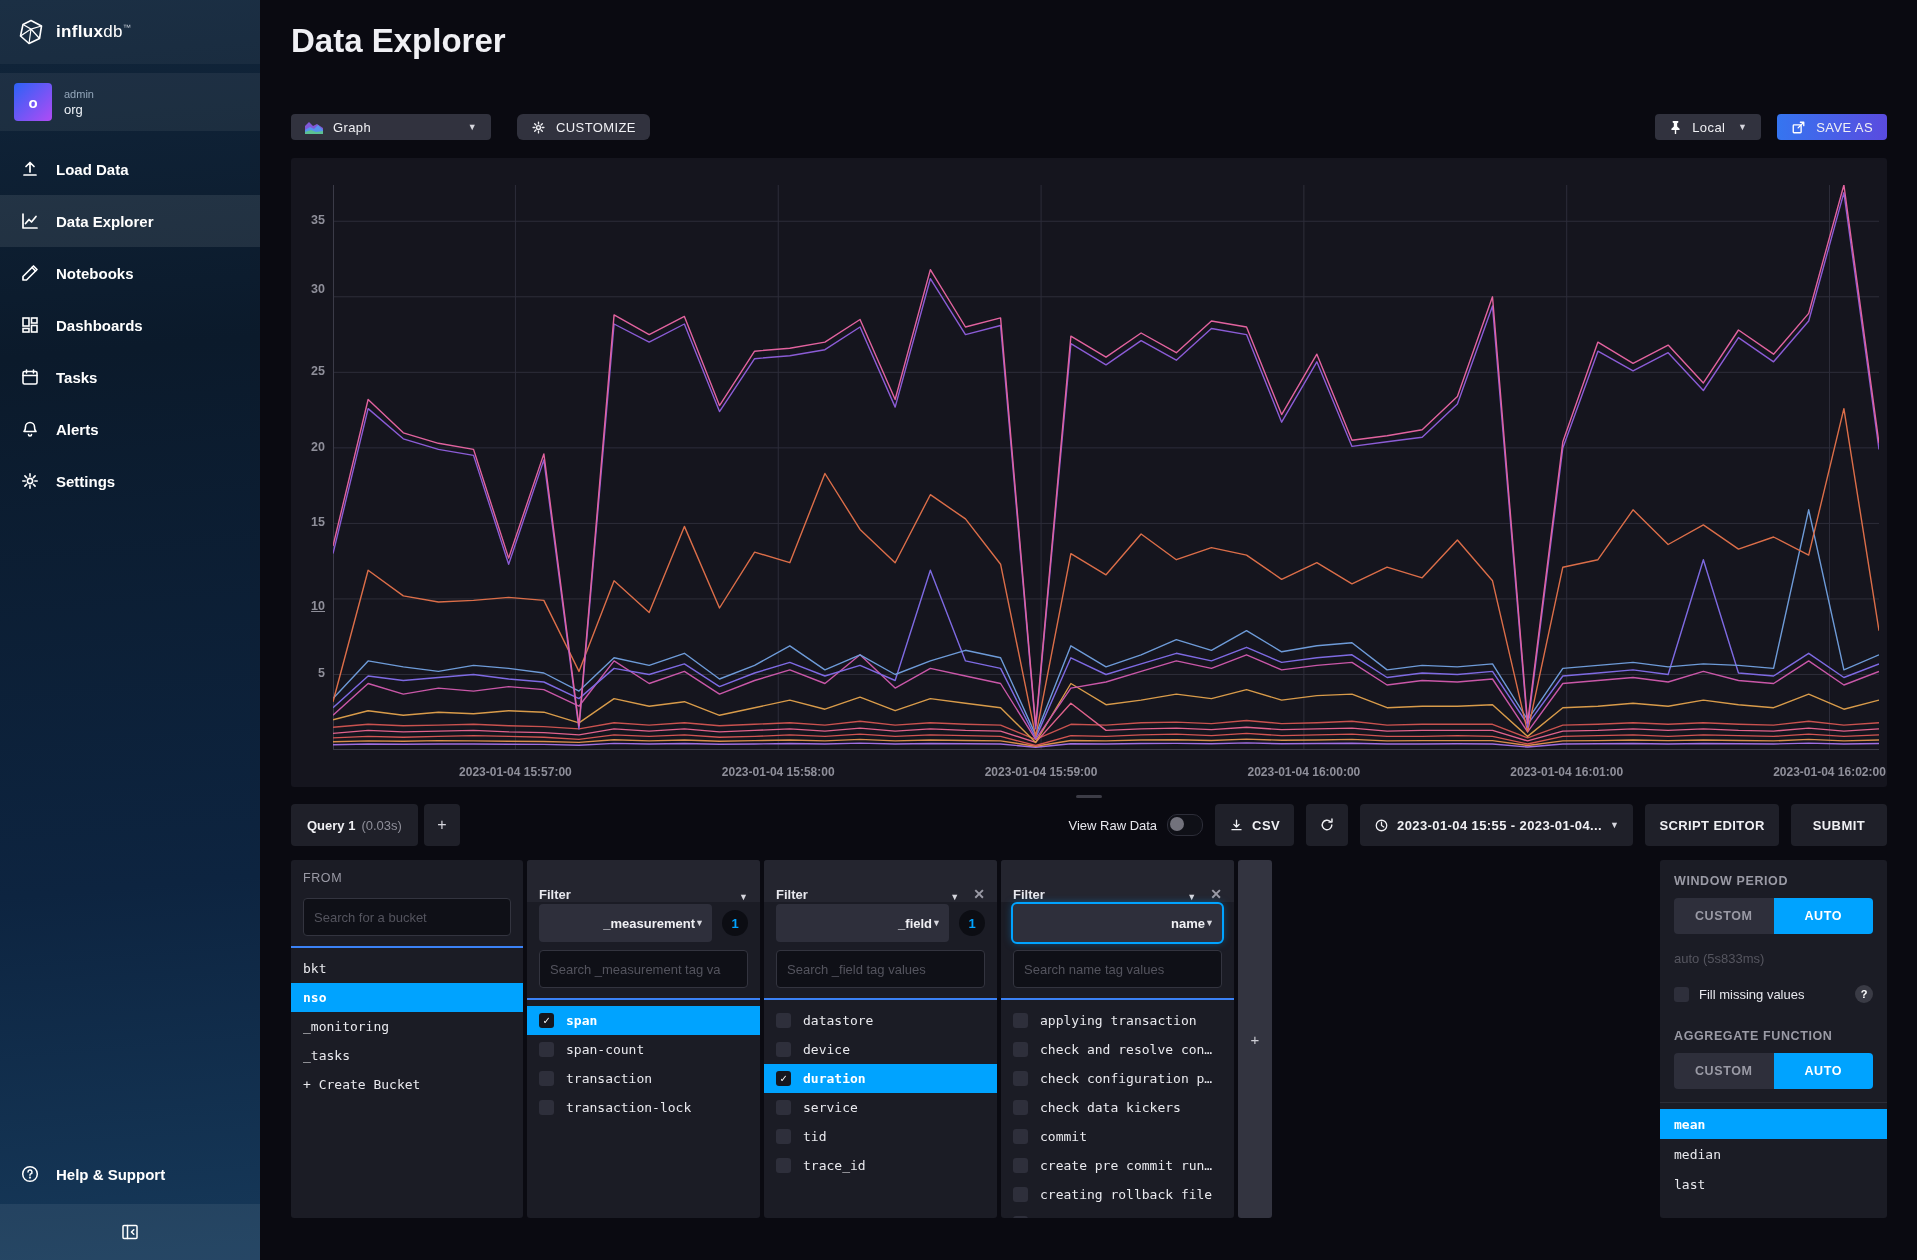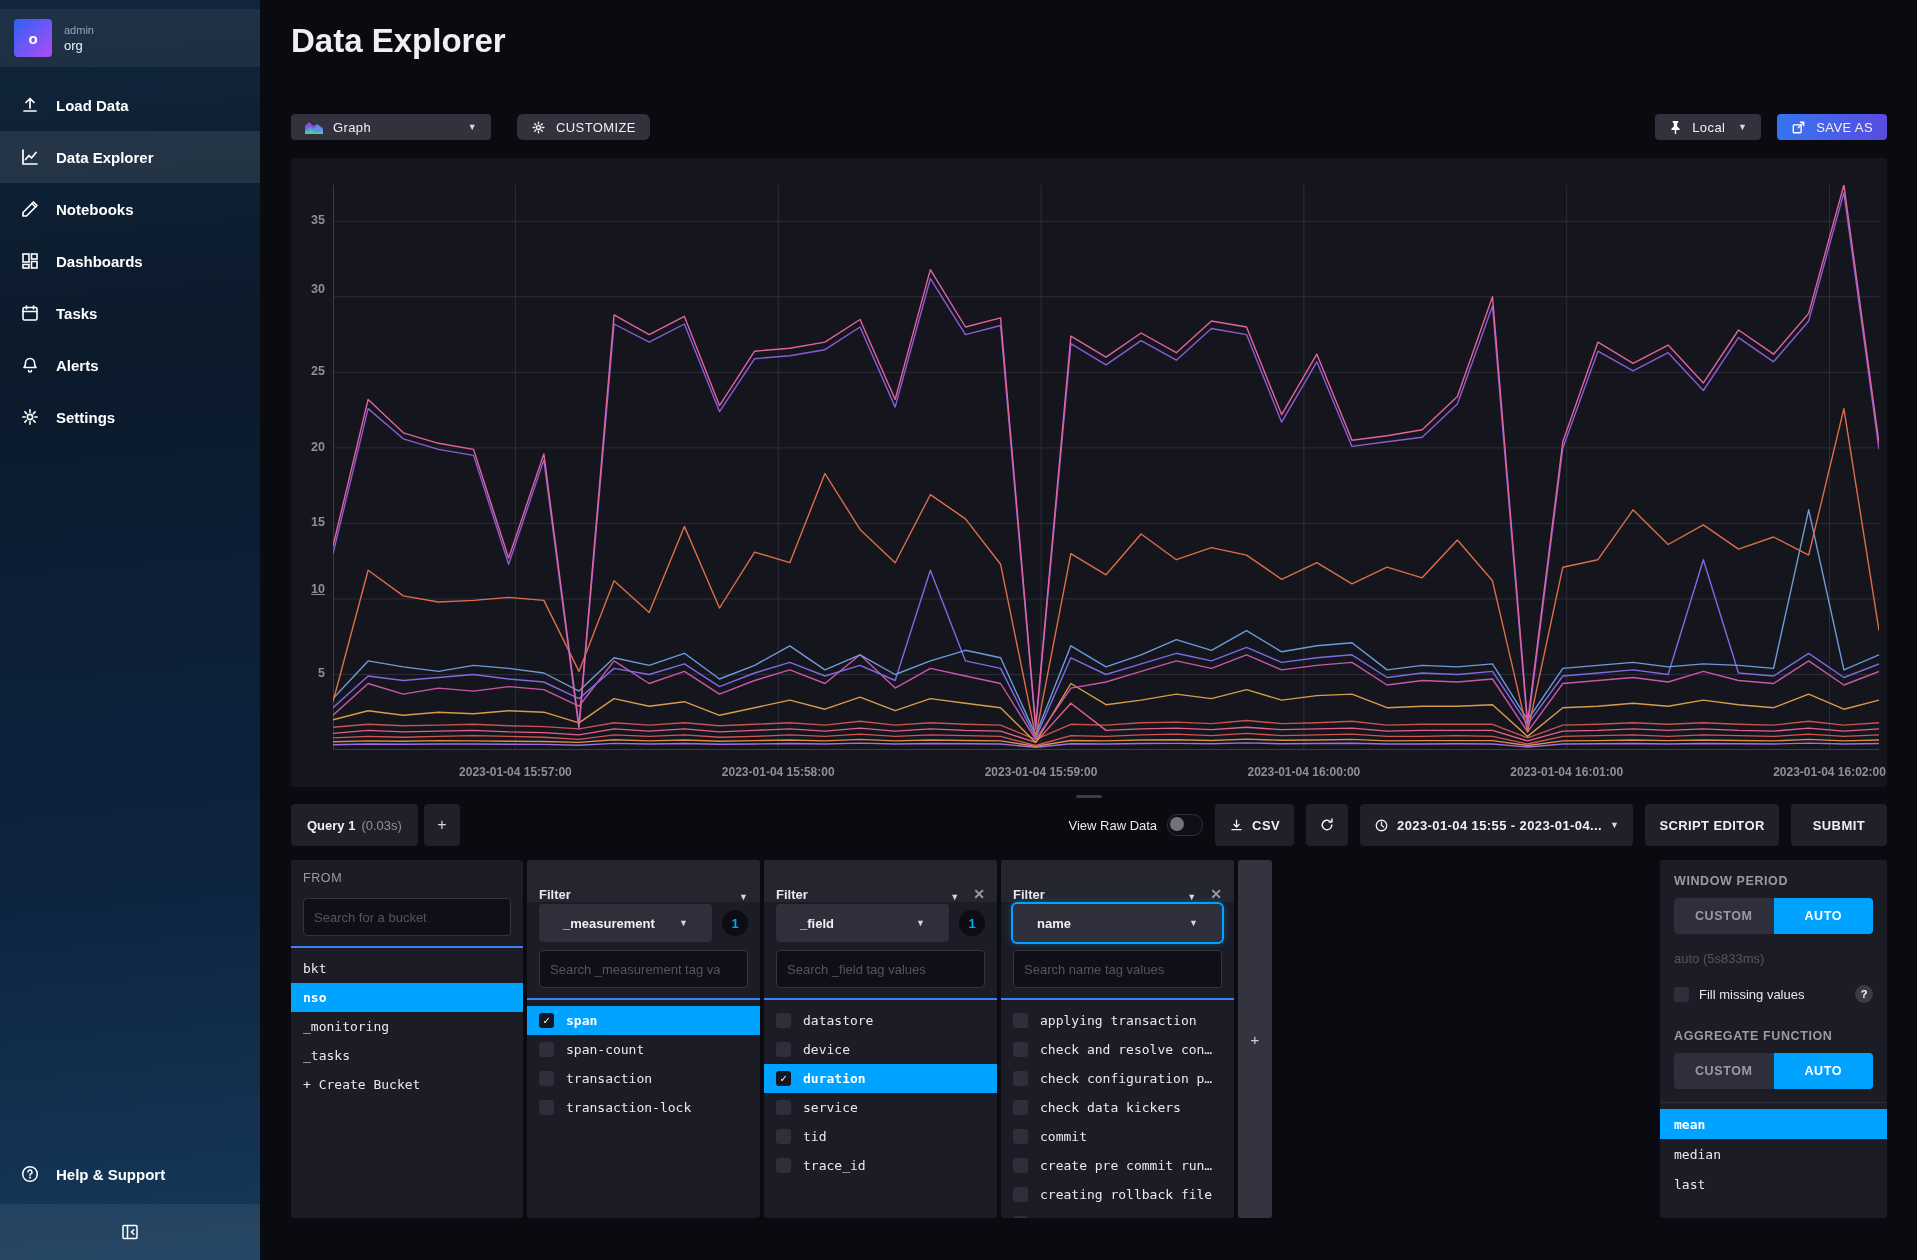--- a/index.html
+++ b/index.html
@@ -77,21 +77,21 @@
   .card.from{width:232px;}
   .card-head{height:42px;background:#24252f;display:flex;align-items:flex-end;padding:0 12px;
     font-size:13px;font-weight:bold;color:#e8e8ee;flex:none;cursor:pointer;}
   .card-head .caret{margin-left:auto;}
   .xclose{margin-left:14px;color:#9a9aa5;font-size:14px;cursor:pointer;}
   .from-head{height:36px;background:transparent;font-size:12.5px;color:#9a9aa5;letter-spacing:.6px;
     display:flex;align-items:center;padding:0 12px;flex:none;cursor:default;}
   .card-body{padding:2px 12px 0;flex:none;}
   .selrow{display:flex;align-items:center;gap:10px;margin-bottom:8px;}
   .sel{flex:1;height:38px;background:#2e2f3b;border-radius:4px;display:flex;align-items:center;
-    justify-content:space-between;padding:0 24px;font-size:13px;font-weight:bold;cursor:pointer;}
+    justify-content:flex-end;padding:0 8px;font-size:13px;font-weight:bold;cursor:pointer;}
   .sel.focused{outline:2px solid var(--accent);box-shadow:0 0 9px rgba(0,163,255,.55);}
   .badge{width:26px;height:26px;border-radius:50%;background:#0c0d13;color:var(--accent);
     font-weight:bold;font-size:13px;display:flex;align-items:center;justify-content:center;flex:none;}
   .search input{width:100%;height:38px;background:#0f1017;border:1px solid #33343f;border-radius:4px;
     color:#e8e8ee;font-size:13px;padding:0 10px;box-sizing:border-box;outline:none;
     font-family:"Liberation Sans",sans-serif;}
   ::placeholder{color:#54545e;opacity:1;}
   .list{margin-top:10px;border-top:2px solid #3b82f6;padding-top:6px;flex:1;overflow:hidden;}
   .lrow{display:flex;align-items:center;gap:12px;height:29px;padding:0 12px;cursor:pointer;
     font-family:"DejaVu Sans Mono","Liberation Mono",monospace;font-size:13px;color:#e9e9ee;
@@ -118,20 +118,27 @@
     font-size:11px;font-weight:bold;display:flex;align-items:center;justify-content:center;cursor:pointer;}
   .agg-list{margin-top:13px;border-top:1px solid #2c2d38;padding-top:6px;}
   .agg-list .lrow{padding:0 14px;height:30px;}
 </style>
 </head>
 <body>
 
 <div class="app">
 
   <aside class="sidebar">
+    <div class="logo-row">
+      <svg width="26" height="26" viewBox="0 0 26 26">
+        <polygon points="13,1.5 23.5,7 21.5,19.5 11,24.5 2.5,17 5,5.5" fill="none" stroke="#fff" stroke-width="1.6" stroke-linejoin="round"></polygon>
+        <path d="M5 5.5 L13 10 L23.5 7 M13 10 L11 24.5 M13 10 L21.5 19.5 M2.5 17 L13 10" fill="none" stroke="#fff" stroke-width="1.2"></path>
+      </svg>
+      <div class="logo-text"><b>influx</b><span>db</span><sup>™</sup></div>
+    </div>
     <div class="user-row">
       <div class="avatar">o</div>
       <div>
         <div class="u-name">admin</div>
         <div class="u-org">org</div>
       </div>
     </div>
     <nav class="nav">
       <div class="nav-item">
         <svg width="20" height="20" viewBox="0 0 20 20" fill="none" stroke="#fff" stroke-width="1.7" stroke-linecap="round" stroke-linejoin="round">
@@ -234,21 +241,21 @@
           <rect x="3" y="6.5" width="10.5" height="10.5" rx="1"></rect>
             <path d="M9.5 10.5 L17 3 M12.5 3 H17 V7.5"></path>
           </svg>
         <span>SAVE AS</span>
       </div>
     </div>
 
     <section class="chart-panel">
       <div class="y-axis" id="yAxis">
           <div class="ytick" style="top: 508.465px;">5</div>
-          <div class="ytick" style="top: 424px; text-decoration: underline;">10</div>
+          <div class="ytick" style="top: 441px; text-decoration: underline;">10</div>
           <div class="ytick" style="top: 357.396px;">15</div>
           <div class="ytick" style="top: 281.861px;">20</div>
           <div class="ytick" style="top: 206.326px;">25</div>
           <div class="ytick" style="top: 124px;">30</div>
           <div class="ytick" style="top: 55.2567px;">35</div>
         </div>
       <svg id="plot" preserveAspectRatio="none" viewBox="0 0 1550 565">
           <line x1="0" x2="1550" y1="489.46524064171126" y2="489.46524064171126" stroke="#2d2d3a" stroke-width="1"></line>
           <line x1="0" x2="1550" y1="413.93048128342247" y2="413.93048128342247" stroke="#2d2d3a" stroke-width="1"></line>
           <line x1="0" x2="1550" y1="338.39572192513367" y2="338.39572192513367" stroke="#2d2d3a" stroke-width="1"></line>

